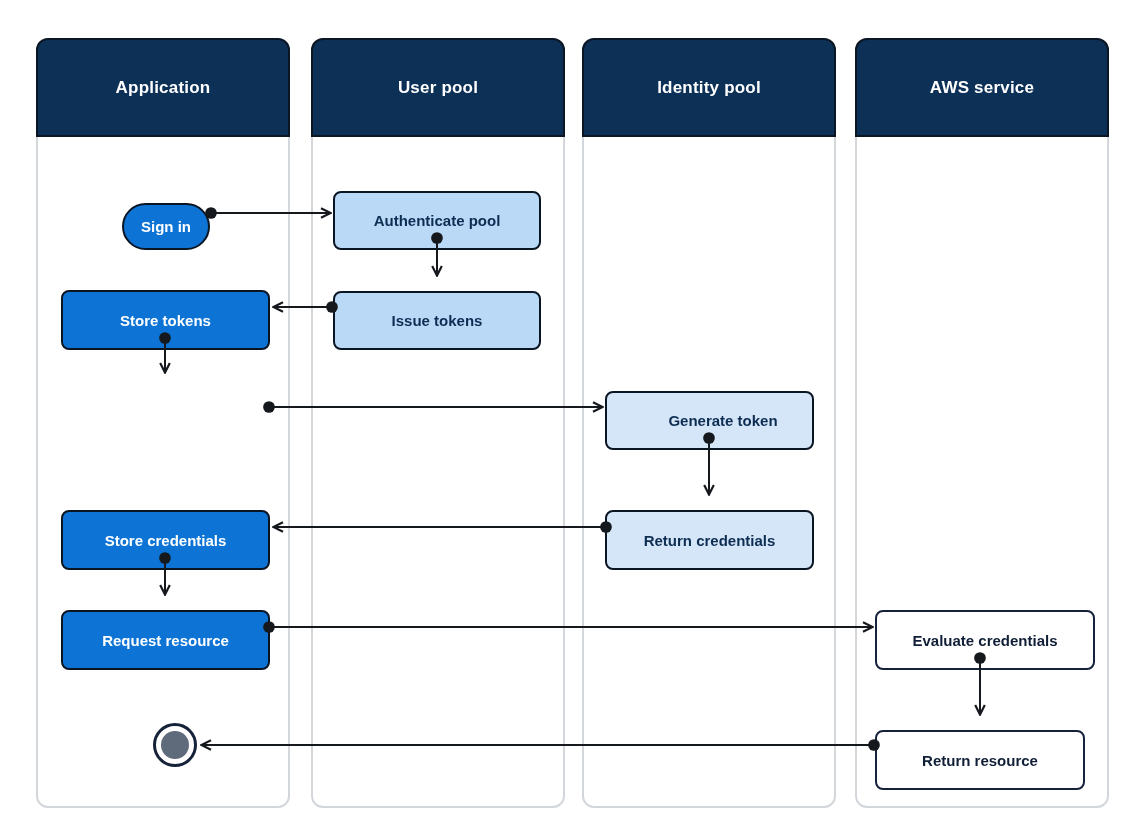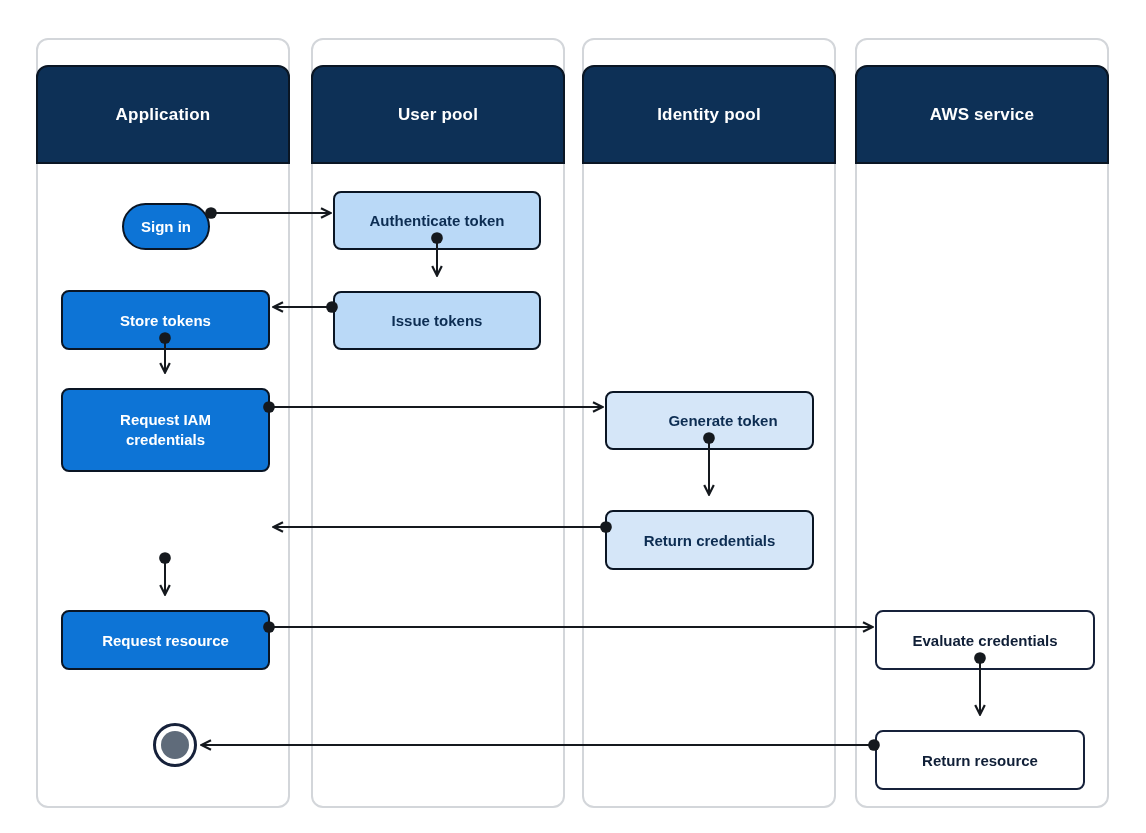--- a/index.html
+++ b/index.html
@@ -3,21 +3,21 @@
 <meta charset="utf-8">
 <style>
   html,body{margin:0;padding:0;background:#ffffff;font-family:"Liberation Sans",sans-serif;}
   .canvas{position:relative;width:1146px;height:833px;background:#ffffff;overflow:hidden;}
 
   
   .lane{position:absolute;top:38px;height:770px;width:254px;background:#ffffff;
         border:2px solid #d3d6da;border-radius:12px;box-sizing:border-box;}
   .lane-header{position:absolute;left:-2px;top:-2px;width:254px;height:99px;
         background:#0d3056;border:2px solid #0a1624;border-radius:12px 12px 0 0;
-        box-sizing:border-box;display:flex;align-items:center;justify-content:center;margin-top:27px;}
+        box-sizing:border-box;display:flex;align-items:center;justify-content:center;}
   .lane-header span{color:#ffffff;font-weight:bold;font-size:17px;letter-spacing:.2px;}
   #lane-application{left:36px;}
   #lane-user-pool{left:311px;}
   #lane-identity-pool{left:582px;}
   #lane-aws-service{left:855px;}
 
   
   .node{position:absolute;box-sizing:border-box;display:flex;align-items:center;justify-content:center;
         text-align:center;font-weight:bold;font-size:15px;border-radius:8px;z-index:2;margin-top:13px;}
   .node--primary{background:#0d74d6;border:2px solid #0a1524;color:#ffffff;}
@@ -76,43 +76,43 @@
     <div class="lane-header">
       <span>AWS service</span>
     </div>
   </div>
 
   <div class="node node--pill" id="node-sign-in">
     <span class="lbl">Sign in</span>
   </div>
 
   <div class="node node--light-a" id="node-authenticate-user">
-    <span class="lbl">Authenticate token</span>
+    <span class="lbl">Authenticate pool</span>
   </div>
 
   <div class="node node--light-a" id="node-issue-tokens">
     <span class="lbl">Issue tokens</span>
   </div>
 
   <div class="node node--primary" id="node-store-tokens">
     <span class="lbl">Store tokens</span>
   </div>
 
-  <div class="node node--primary" id="node-request-iam-credentials">
-    <span class="lbl">Request IAM credentials</span>
-  </div>
 
   <div class="node node--light-b" id="node-generate-token">
     <span class="lbl">Generate token</span>
   </div>
 
   <div class="node node--light-b" id="node-return-credentials">
     <span class="lbl">Return credentials</span>
   </div>
 
+  <div class="node node--primary" id="node-store-credentials">
+    <span class="lbl">Store credentials</span>
+  </div>
 
   <div class="node node--primary" id="node-request-resource">
     <span class="lbl">Request resource</span>
   </div>
 
   <div class="node node--outline" id="node-evaluate-credentials">
     <span class="lbl">Evaluate credentials</span>
   </div>
 
   <div class="node node--outline" id="node-return-resource">

